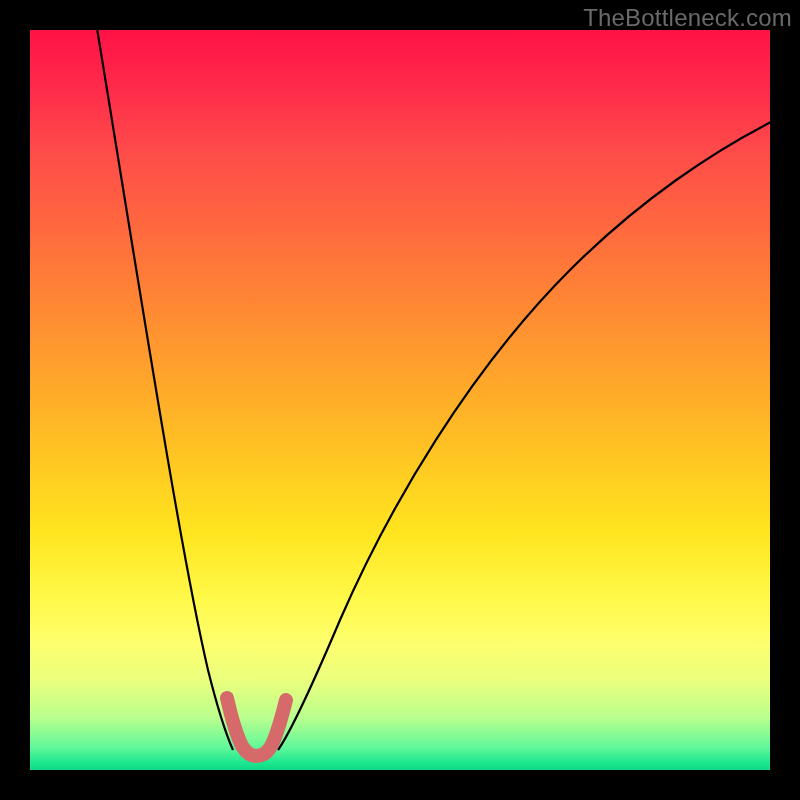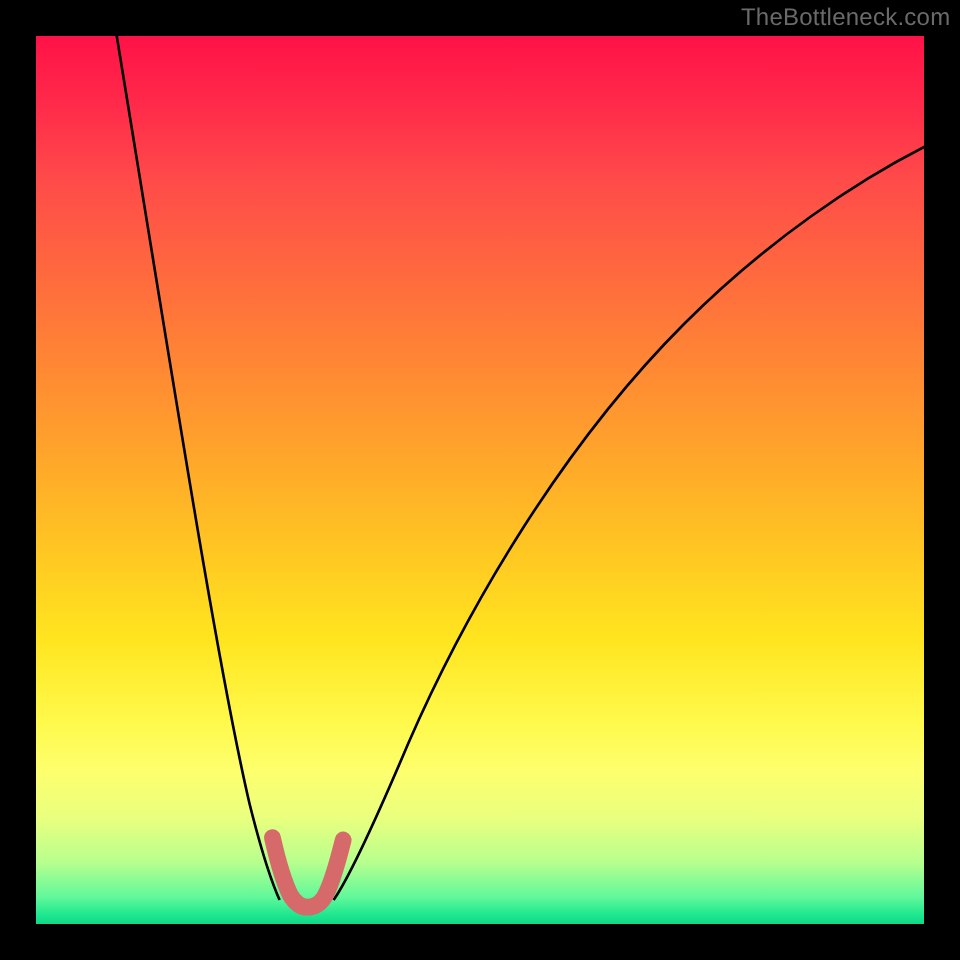--- a/index.html
+++ b/index.html
@@ -39,21 +39,21 @@
       #60f89a 97%,
       #1de78f 99%,
       #10d886 100%
     );
   }
   .watermark {
     position: absolute;
     top: 4px;
     right: 8px;
     color: #6a6a6a;
-    font-size: 20px;
+    font-size: 24px;
     letter-spacing: 0.2px;
     user-select: none;
   }
   svg.curves {
     position: absolute;
     inset: 0;
   }
 </style>
 </head>
 <body>

